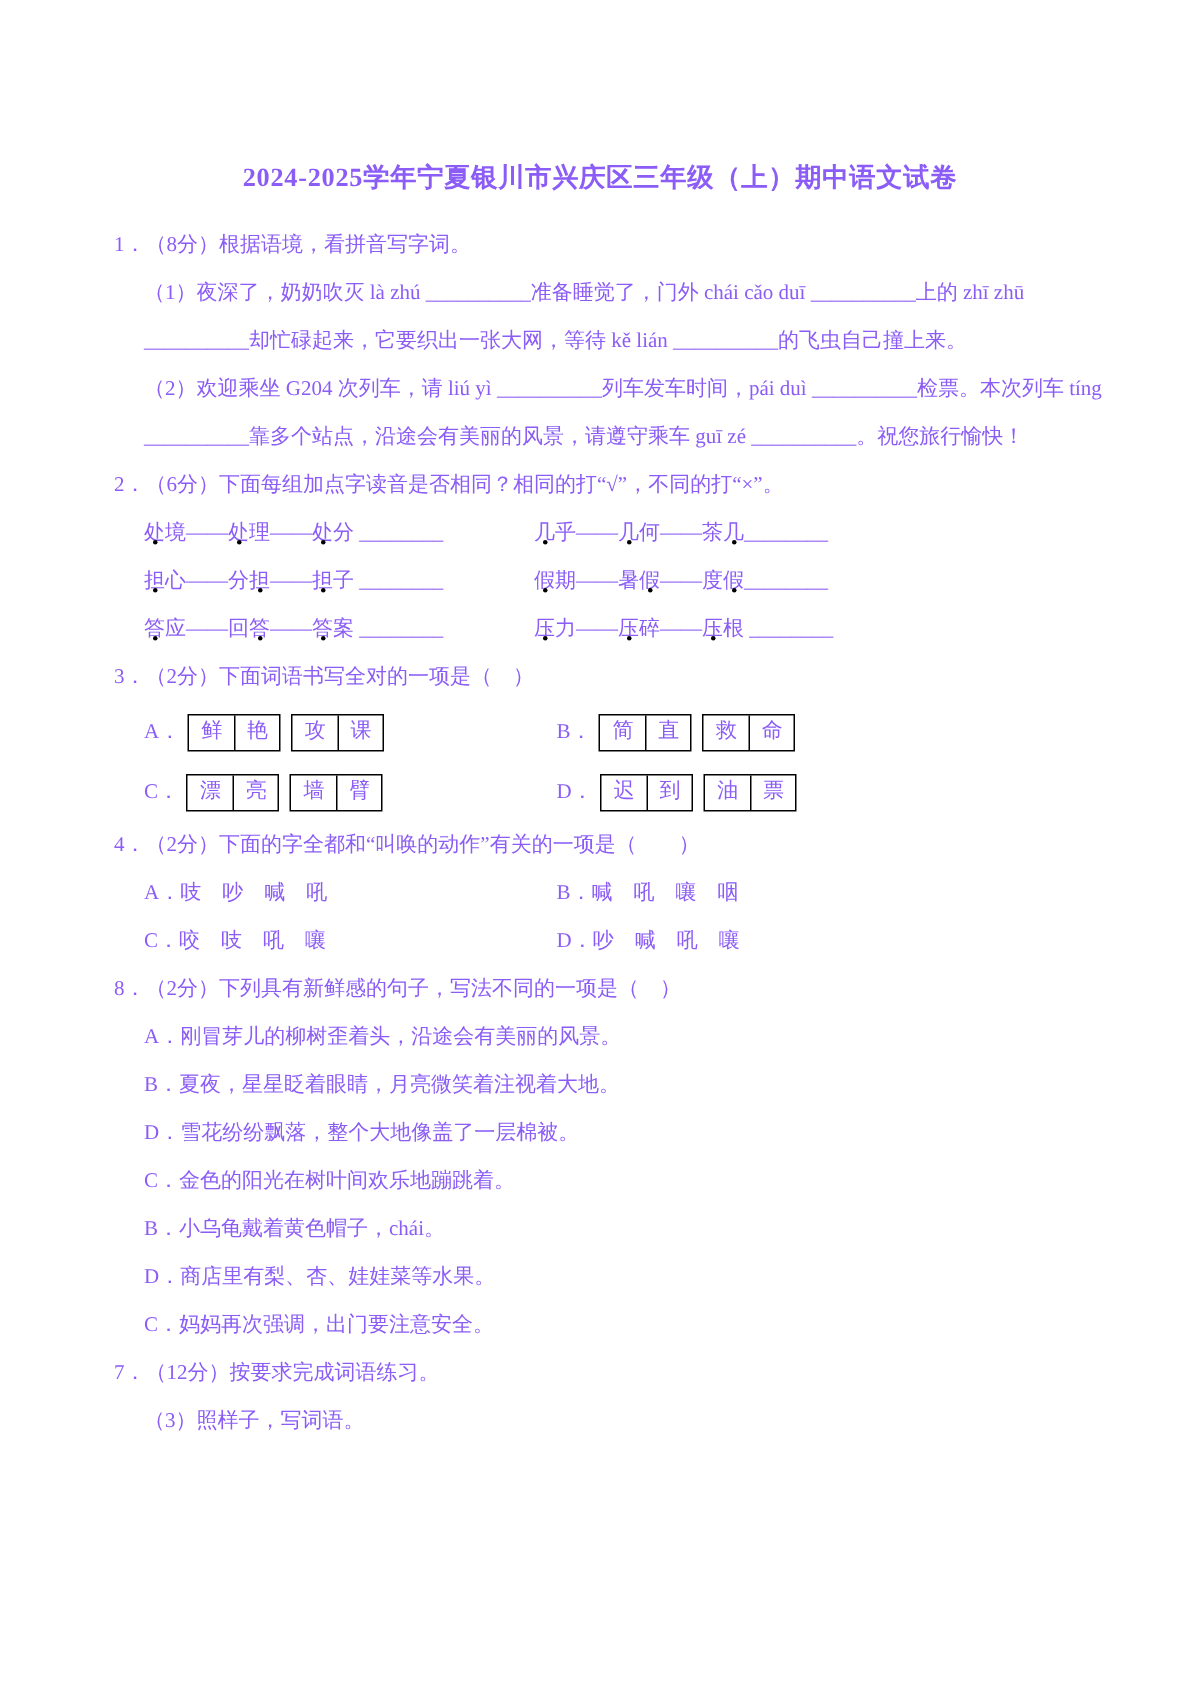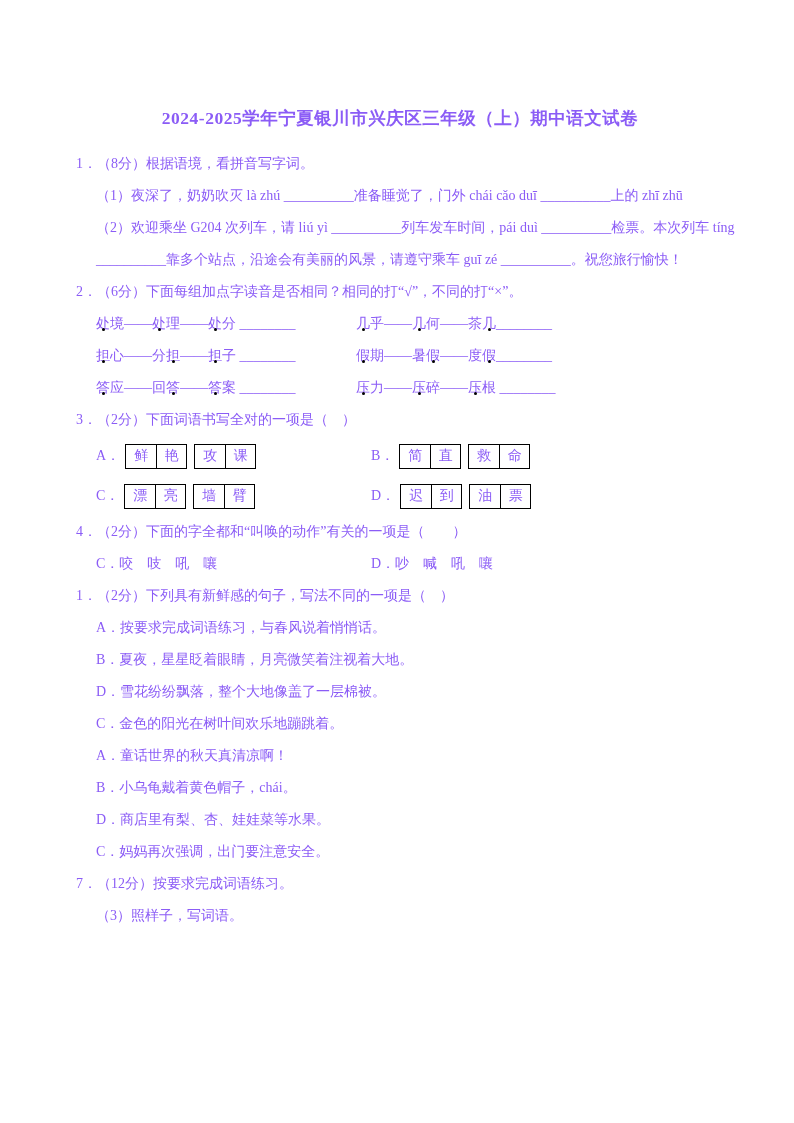--- a/index.html
+++ b/index.html
@@ -38,20 +38,21 @@
 </head>
 <body>
 
 <div class="page">
 
   <div class="title">2024-2025学年宁夏银川市兴庆区三年级（上）期中语文试卷</div>
 
   <section>
     <div class="line">1．（8分）根据语境，看拼音写字词。</div>
     <div class="line indent">（1）夜深了，奶奶吹灭 là zhú __________准备睡觉了，门外 chái cǎo duī __________上的 zhī zhū</div>
+    <div class="line indent">__________却忙碌起来，它要织出一张大网，等待 kě lián __________的飞虫自己撞上来。</div>
     <div class="line indent">（2）欢迎乘坐 G204 次列车，请 liú yì __________列车发车时间，pái duì __________检票。本次列车 tíng</div>
     <div class="line indent">__________靠多个站点，沿途会有美丽的风景，请遵守乘车 guī zé __________。祝您旅行愉快！</div>
   </section>
 
   <section>
     <div class="line">2．（6分）下面每组加点字读音是否相同？相同的打“√”，不同的打“×”。</div>
     <div class="line indent cols">
       <span class="w260"><span class="dotchar">处</span>境——<span class="dotchar">处</span>理——<span class="dotchar">处</span>分 ________</span>
       <span><span class="dotchar">几</span>乎——<span class="dotchar">几</span>何——茶<span class="dotchar">几</span>________</span>
     </div>
@@ -109,35 +110,38 @@
               <span class="cell">油</span>
               <span class="cell">票</span>
             </span></span>
       </span>
     </div>
   </section>
 
   <section>
     <div class="line">4．（2分）下面的字全都和“叫唤的动作”有关的一项是（　　）</div>
     <div class="line indent cols">
+      <span class="w275">A．吱　吵　喊　吼</span>
+      <span>B．喊　吼　嚷　咽</span>
+    </div>
+    <div class="line indent cols">
       <span class="w275">C．咬　吱　吼　嚷</span>
       <span>D．吵　喊　吼　嚷</span>
     </div>
   </section>
 
   <section>
-    <div class="line">1．（2分）下列具有新鲜感的句子，写法不同的一项是（　）</div>
-    <div class="line indent">A．按要求完成词语练习，与春风说着悄悄话。</div>
+    <div class="line">8．（2分）下列具有新鲜感的句子，写法不同的一项是（　）</div>
+    <div class="line indent">A．刚冒芽儿的柳树歪着头，沿途会有美丽的风景。</div>
     <div class="line indent">B．夏夜，星星眨着眼睛，月亮微笑着注视着大地。</div>
     <div class="line indent">D．雪花纷纷飘落，整个大地像盖了一层棉被。</div>
     <div class="line indent">C．金色的阳光在树叶间欢乐地蹦跳着。</div>
   </section>
 
   <section>
-    <div class="line indent">A．童话世界的秋天真清凉啊！</div>
     <div class="line indent">B．小乌龟戴着黄色帽子，chái。</div>
     <div class="line indent">D．商店里有梨、杏、娃娃菜等水果。</div>
     <div class="line indent">C．妈妈再次强调，出门要注意安全。</div>
   </section>
 
   <section>
     <div class="line">7．（12分）按要求完成词语练习。</div>
     <div class="line indent">（3）照样子，写词语。</div>
   </section>
 

